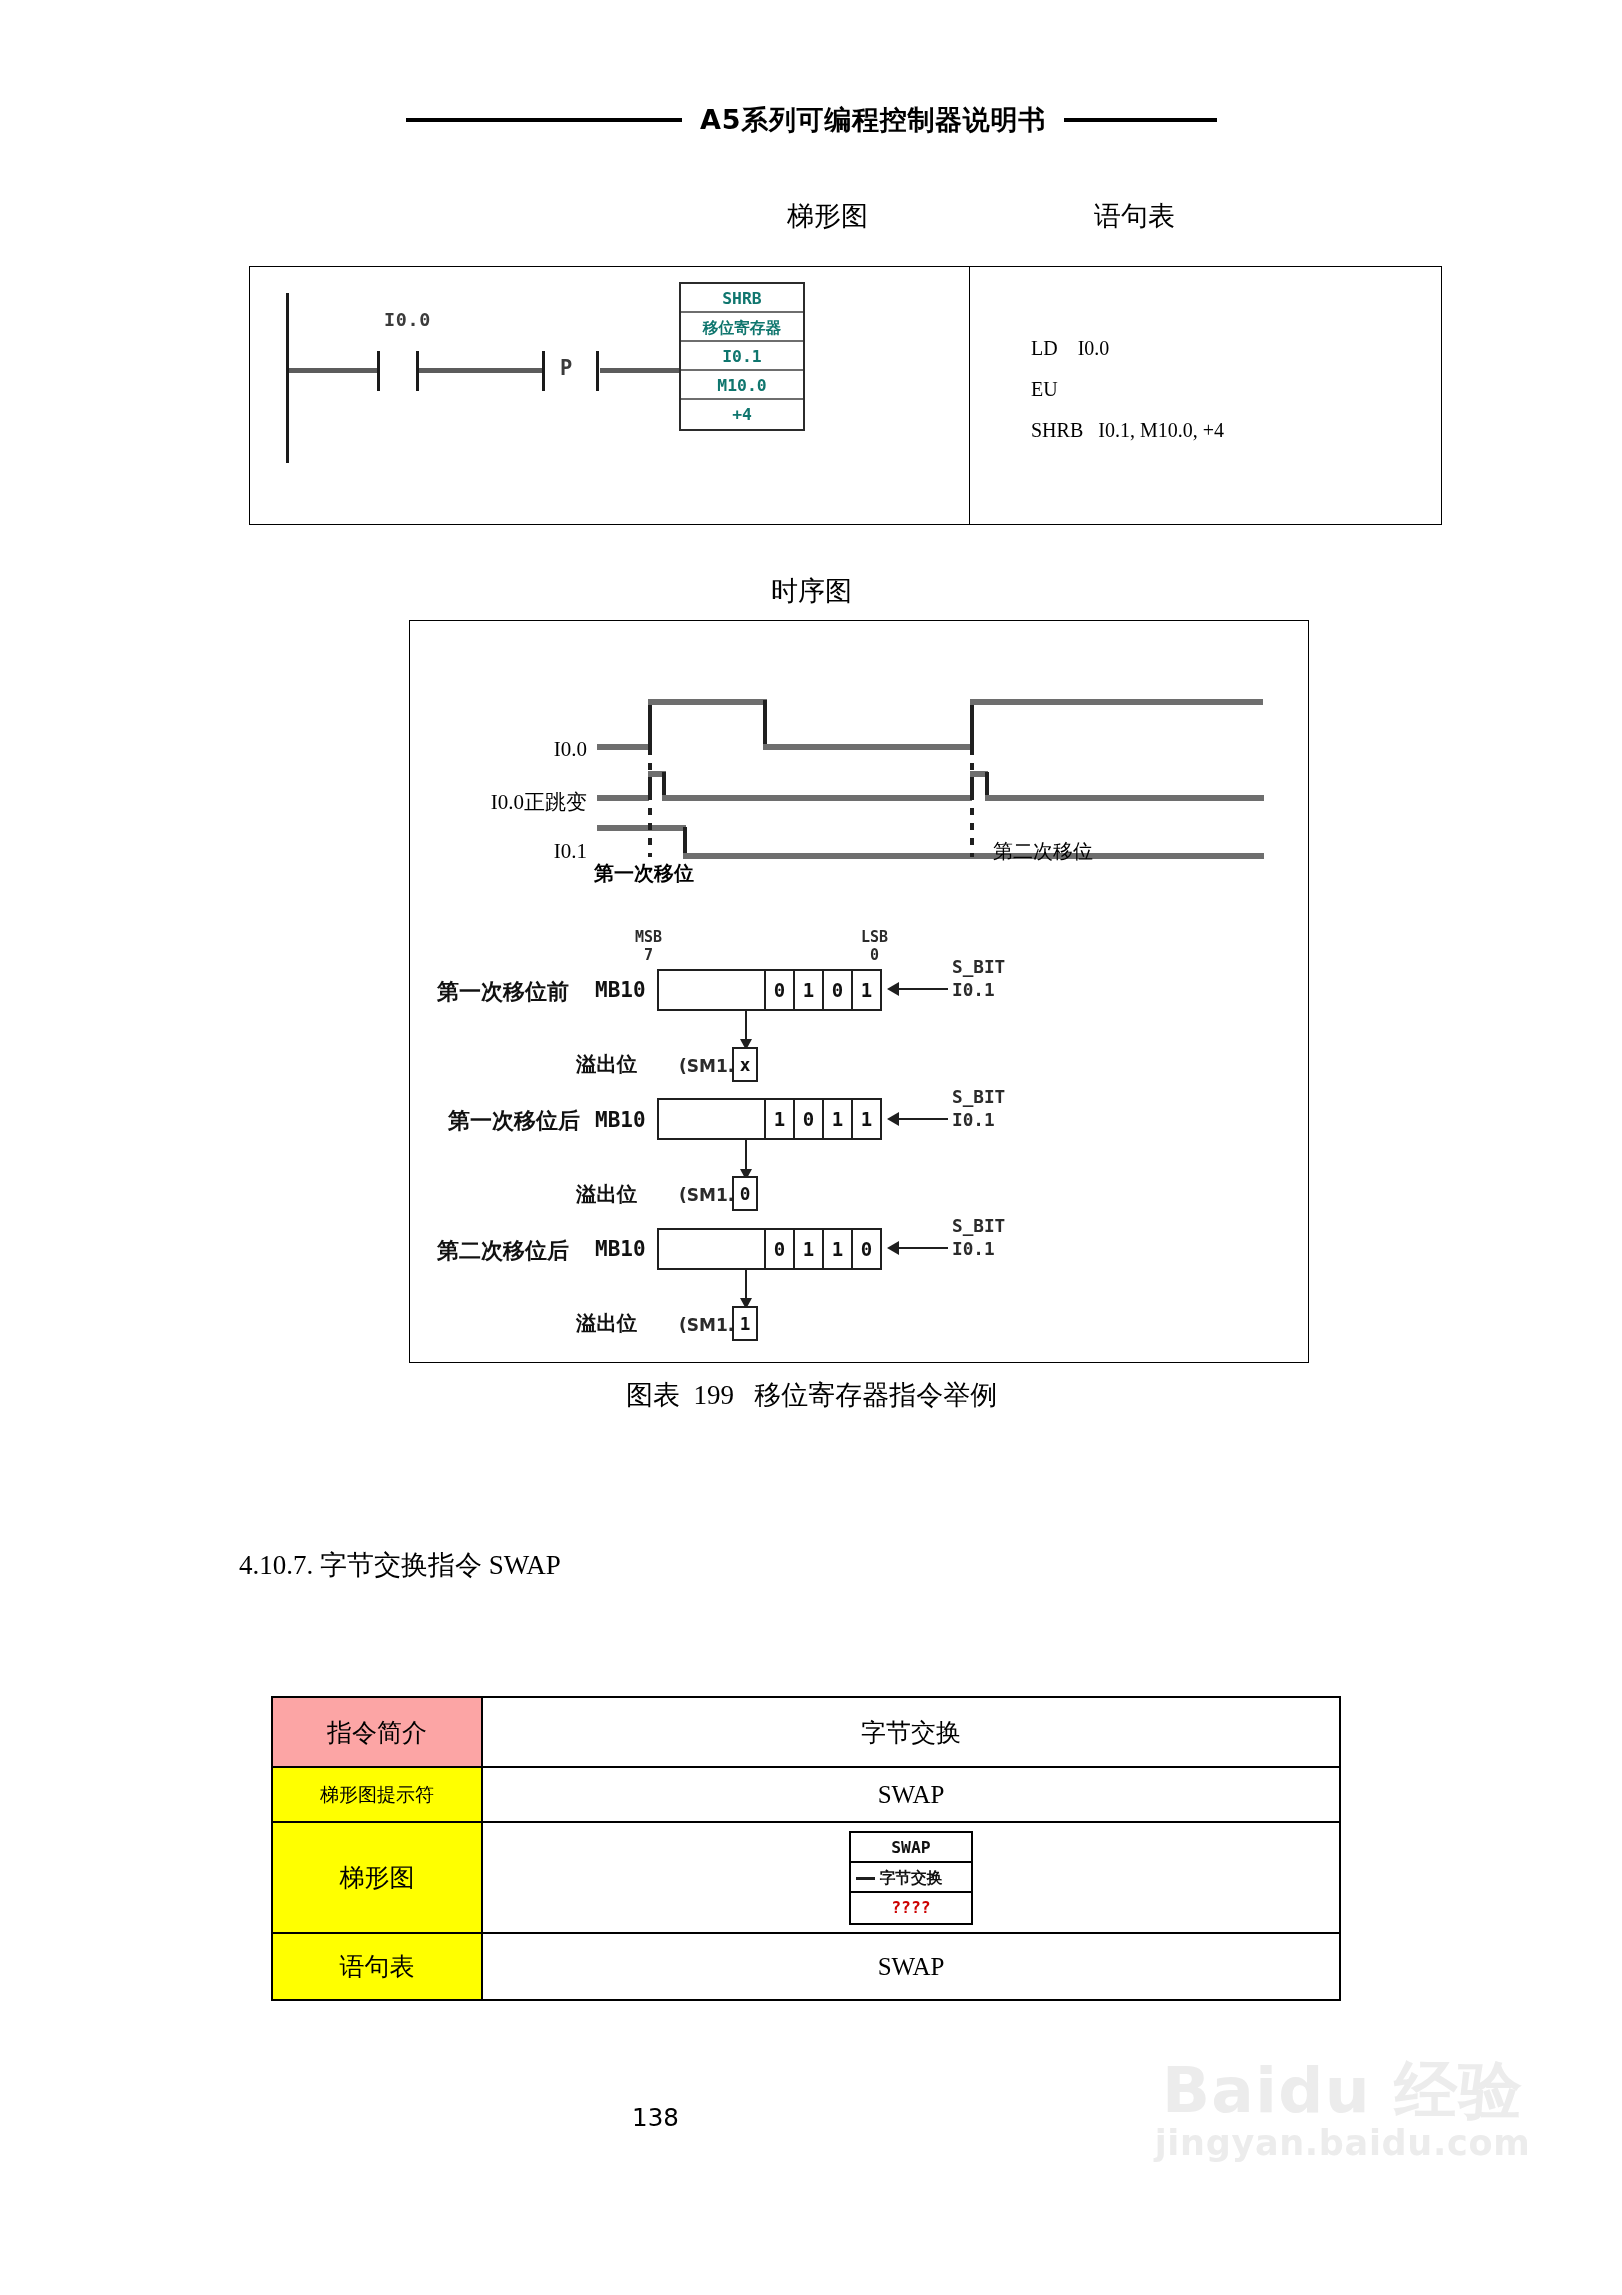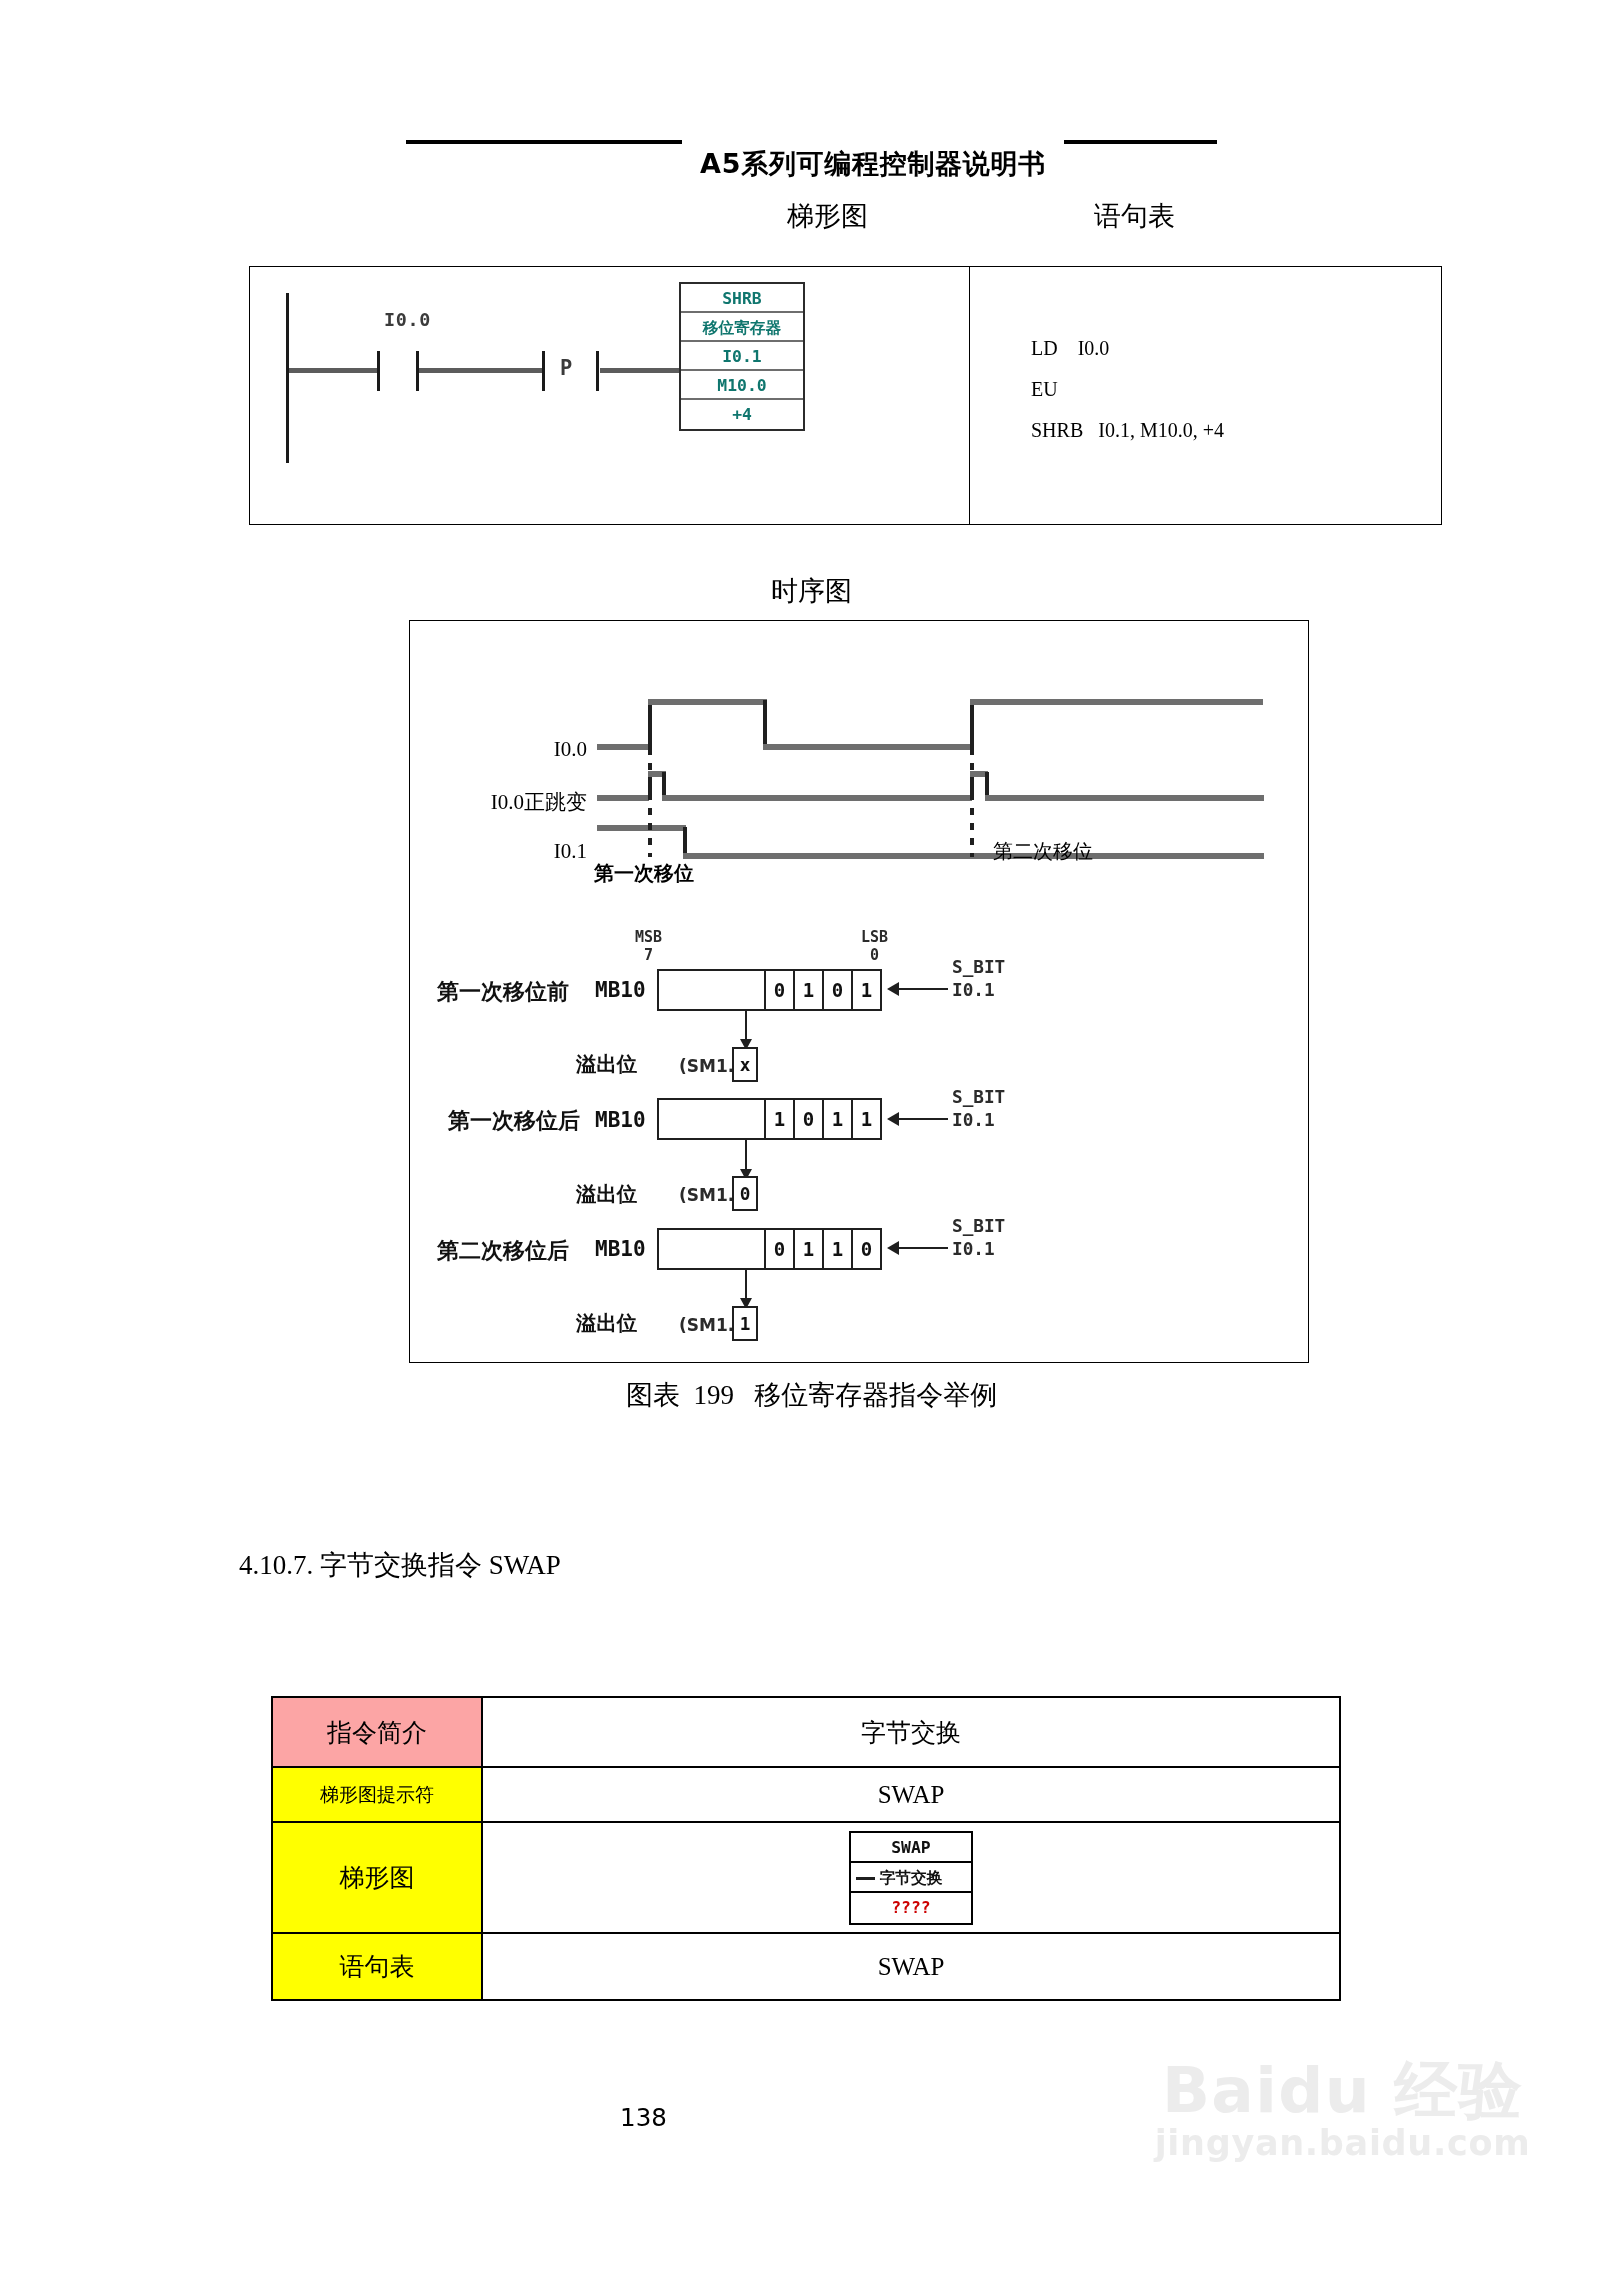--- a/index.html
+++ b/index.html
@@ -24,21 +24,20 @@
   }
   .hdr-rule { height: 3.4px; background: #000; }
   .hdr-rule.left  { width: 276px; }
   .hdr-rule.right { width: 153px; }
   #header-title {
     font-family: "DejaVu Sans", "Liberation Sans", sans-serif;
     font-weight: bold;
     font-size: 27px;
     letter-spacing: 0.7px;
     white-space: nowrap;
-    margin-top: 44px;
   }
 
   
   #ladder-col-captions {
     position: absolute; top: 198px; left: 0; width: 1623px;
     font-size: 27px;
   }
   #ladder-col-captions .cap { position: absolute; white-space: nowrap; }
   #cap-ladder { left: 787px; }
   #cap-stl    { left: 1094px; }
@@ -275,21 +274,21 @@
     letter-spacing: 1.4px;
   }
   #watermark .wm-sub {
     font-family: "DejaVu Sans", "Liberation Sans", sans-serif;
     font-weight: bold; font-size: 35px; line-height: 41px;
     letter-spacing: 0.7px;
   }
 
   
   #page-number {
-    position: absolute; top: 2103px; left: 0; width: 1287px;
+    position: absolute; top: 2103px; left: 12px; width: 1287px;
     text-align: center;
     font-family: "DejaVu Sans", "Liberation Sans", sans-serif;
     font-size: 24.5px;
   }
 </style>
 </head>
 <body>
 
 <div id="page-header">
   <div class="hdr-rule left"></div>

